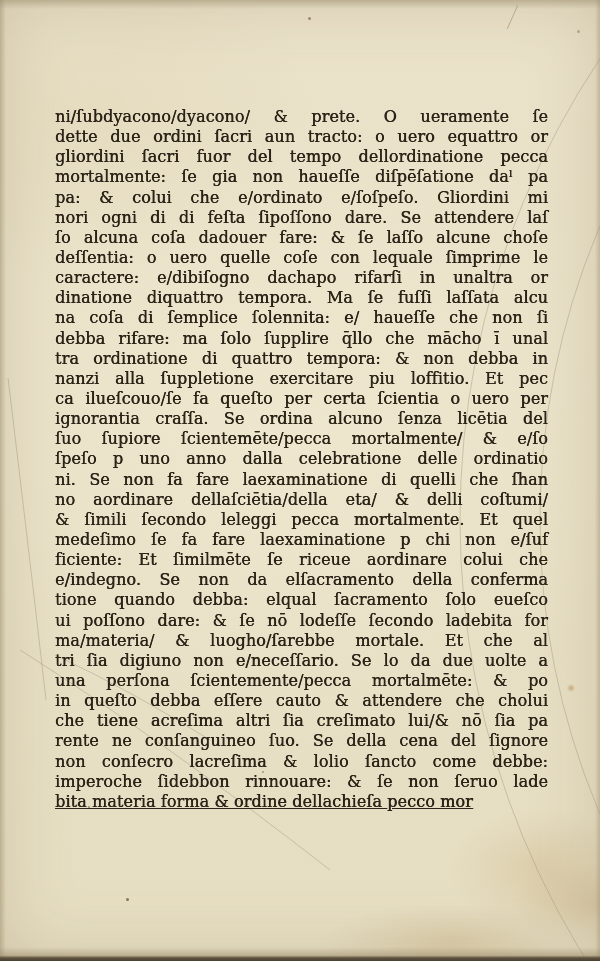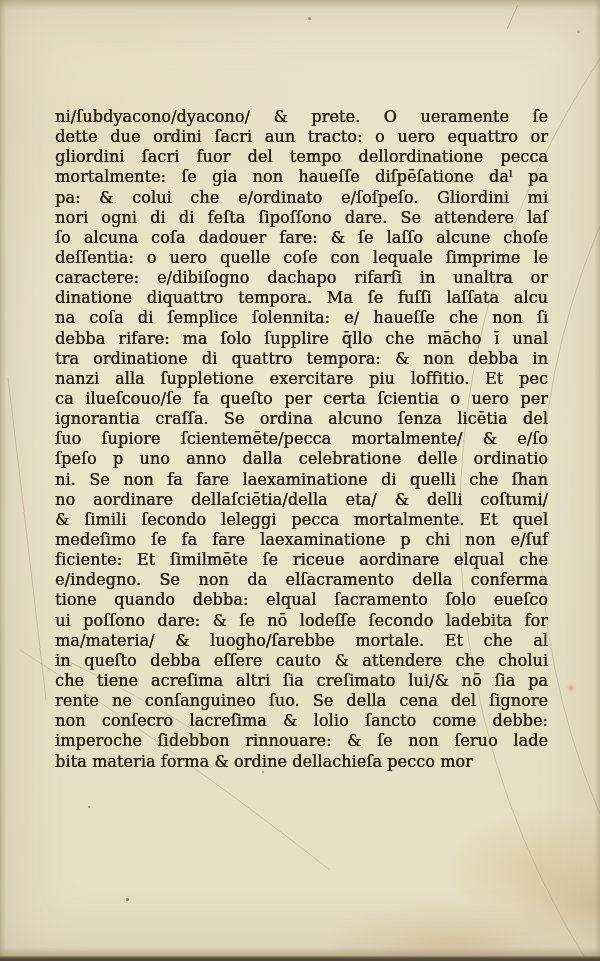--- a/index.html
+++ b/index.html
@@ -49,21 +49,21 @@
     text-shadow:0.35px 0 0 currentColor;
     letter-spacing:0.1px;
     margin-top:44px;
   }
   .text-line{
     white-space:nowrap;
     text-align:justify;
     text-align-last:justify;
     height:20.15px;
   }
-  .text-line:last-child{text-align-last:left;}
+  .text-line:last-child{text-align-last:left;text-decoration:underline;}
 </style>
 </head>
 <body>
 
 <div class="page">
 
   <svg class="stamp" width="600" height="961" viewBox="0 0 600 961">
     <g fill="none" stroke="#9b8f74" stroke-opacity="0.42" stroke-width="1">
       <circle cx="1290" cy="520" r="830"></circle>
       <circle cx="1290" cy="520" r="750"></circle>
@@ -98,25 +98,27 @@
       <div class="text-line">tra ordinatione di quattro tempora: &amp; non debba in</div>
       <div class="text-line">nanzi alla ſuppletione exercitare piu loffitio. Et pec</div>
       <div class="text-line">ca ilueſcouo/ſe fa queſto per certa ſcientia o uero per</div>
       <div class="text-line">ignorantia craſſa. Se ordina alcuno ſenza licētia del</div>
       <div class="text-line">ſuo ſupiore ſcientemēte/pecca mortalmente/ &amp; e/ſo</div>
       <div class="text-line">ſpeſo p uno anno dalla celebratione delle ordinatio</div>
       <div class="text-line">ni. Se non fa fare laexaminatione di quelli che ſhan</div>
       <div class="text-line">no aordinare dellaſciētia/della eta/ &amp; delli coſtumi/</div>
       <div class="text-line">&amp; ſimili ſecondo leleggi pecca mortalmente. Et quel</div>
       <div class="text-line">medeſimo ſe fa fare laexaminatione p chi non e/ſuf</div>
-      <div class="text-line">ficiente: Et ſimilmēte ſe riceue aordinare elqual che</div>
+      <div class="text-line">ficiente: Et ſimilmēte ſe riceue aordinare colui che</div>
       <div class="text-line">e/indegno. Se non da elſacramento della conferma</div>
       <div class="text-line">tione quando debba: elqual ſacramento ſolo eueſco</div>
       <div class="text-line">ui poſſono dare: &amp; ſe nō lodeſſe ſecondo ladebita for</div>
       <div class="text-line">ma/materia/ &amp; luogho/ſarebbe mortale. Et che al</div>
+      <div class="text-line">tri ſia digiuno non e/neceſſario. Se lo da due uolte a</div>
+      <div class="text-line">una perſona ſcientemente/pecca mortalmēte: &amp; po</div>
       <div class="text-line">in queſto debba eſſere cauto &amp; attendere che cholui</div>
       <div class="text-line">che tiene acreſima altri ſia creſimato lui/&amp; nō ſia pa</div>
       <div class="text-line">rente ne conſanguineo ſuo. Se della cena del ſignore</div>
       <div class="text-line">non conſecro lacreſima &amp; lolio ſancto come debbe:</div>
       <div class="text-line">imperoche ſidebbon rinnouare: &amp; ſe non ſeruo lade</div>
       <div class="text-line">bita materia forma &amp; ordine dellachieſa pecco mor</div>
     </div>
 
   <span class="edge edge-top"></span>
   <span class="edge edge-left"></span>

